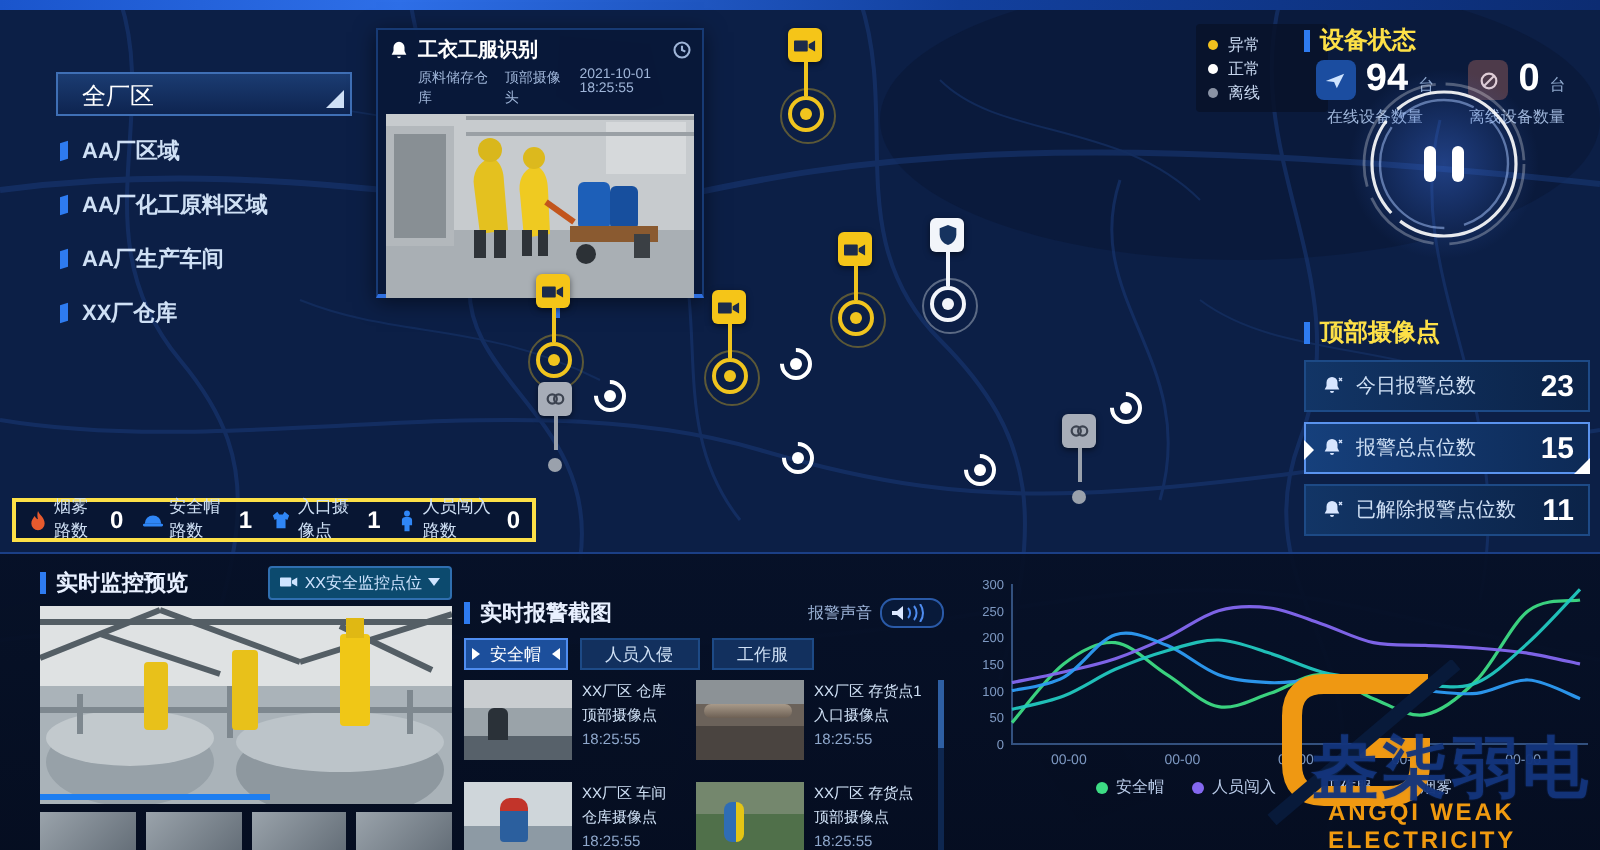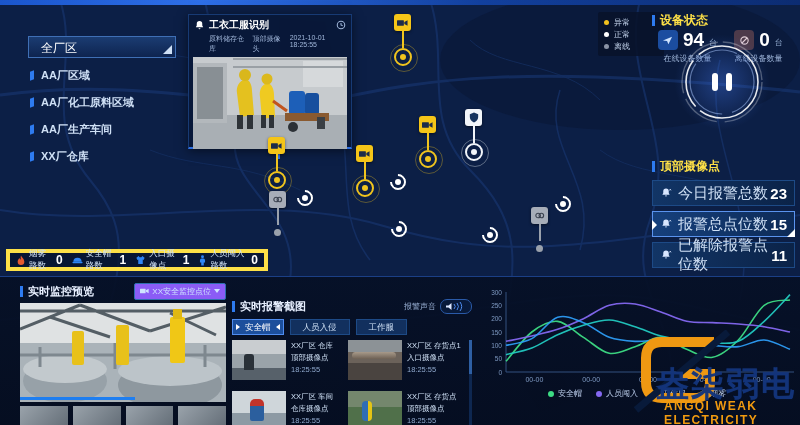--- a/index.html
+++ b/index.html
@@ -52,39 +52,39 @@
 
   .ov-panel{left:652px;top:158px;width:143px;}
   .ov-row{position:relative;display:flex;align-items:center;height:26px;margin-top:5px;
     background:linear-gradient(90deg,#123566,#0b2348);border:1px solid #1d4a86;
     box-sizing:border-box;padding:0 7px;cursor:pointer;}
   .ov-row.hl{border-color:#5a93ee;background:linear-gradient(90deg,#16407c,#0d2a56);}
   .ov-row.hl:before{content:"";position:absolute;left:-1px;top:8px;border-top:5px solid transparent;
     border-bottom:5px solid transparent;border-left:5px solid #fff;}
   .ov-row.hl:after{content:"";position:absolute;right:-1px;bottom:-1px;
     border-left:8px solid transparent;border-bottom:8px solid #fff;}
-  .ov-lbl{font-size:15px;color:#cfe0f5;margin-left:6px;flex:1;}
+  .ov-lbl{font-size:10px;color:#cfe0f5;margin-left:6px;flex:1;}
   .ov-val{font-size:15px;font-weight:bold;color:#fff;}
 
   
   .chan-strip{left:6px;top:249px;width:262px;height:22px;background:rgba(8,20,46,.78);
-    border:4px solid #fde047;display:flex;align-items:center;padding:0 6px;gap:9px;box-sizing:border-box;}
+    border:2px solid #fde047;display:flex;align-items:center;padding:0 6px;gap:9px;box-sizing:border-box;}
   .chan-item{display:flex;align-items:center;gap:3px;}
   .chan-lbl{font-size:8.5px;color:#cfe0f5;}
   .chan-val{font-size:12px;font-weight:bold;color:#fff;margin-left:2px;}
 
   
   .bottom-band{left:0;top:276px;width:800px;height:149px;
     background:linear-gradient(180deg,rgba(6,16,38,.94),rgba(5,13,32,.97));border-top:1px solid #1b3f86;}
   .p1{left:20px;top:283px;width:206px;height:142px;}
   .p2{left:232px;top:298px;width:240px;height:142px;}
   .p3{left:478px;top:283px;width:318px;height:142px;}
   .p-head{display:flex;align-items:center;height:16px;}
   .selector{margin-left:auto;display:flex;align-items:center;gap:3px;height:15px;
-    background:#8b5cf6;border:1px solid #2f6fb0;border-radius:2px;padding:0 5px;cursor:pointer;}
+    background:#0c4a6e;border:1px solid #2f6fb0;border-radius:2px;padding:0 5px;cursor:pointer;}
   .selector-txt{font-size:8px;color:#cfe4ff;}
   .caret{width:0;height:0;border-left:3px solid transparent;border-right:3px solid transparent;
     border-top:4px solid #cfe4ff;}
   .big-video{margin-top:4px;width:206px;height:99px;position:relative;overflow:hidden;background:#9aa2a8;}
   .progress{position:absolute;left:0;bottom:2px;width:56%;height:3px;background:#1e7ef0;}
   .thumb-strip{display:flex;gap:5px;margin-top:4px;}
   .thumb{width:48px;height:30px;background:linear-gradient(135deg,#9aa3ab,#5c6670);}
 
   .tabs{display:flex;gap:6px;margin-top:5px;}
   .tab{position:relative;height:14px;line-height:14px;padding:0 12px;font-size:8.5px;color:#cfe0f5;

